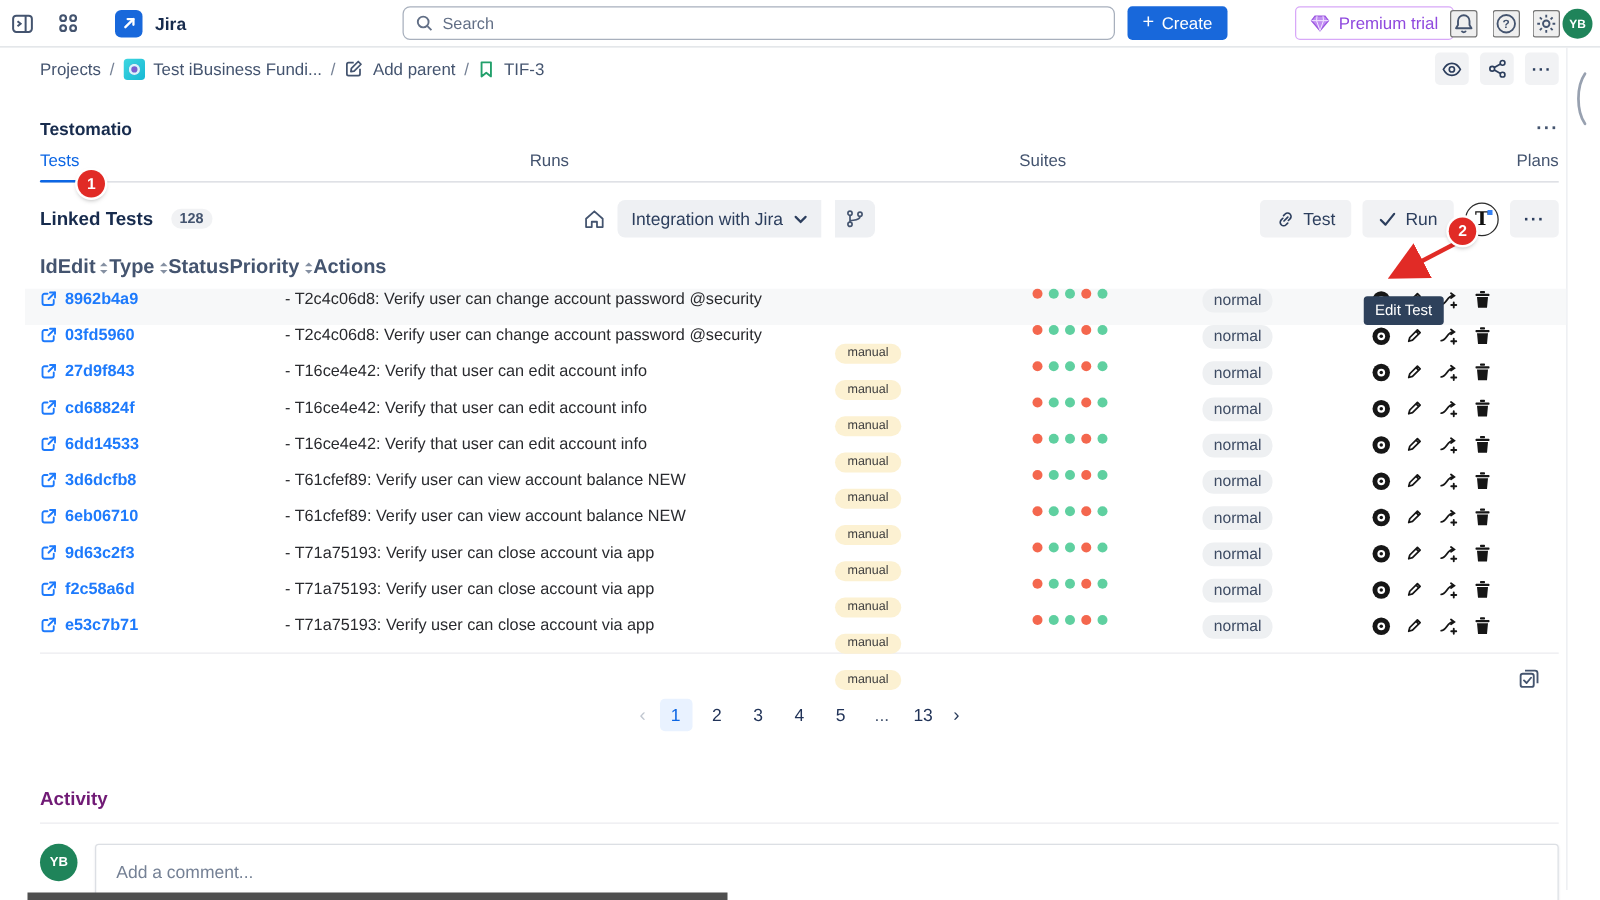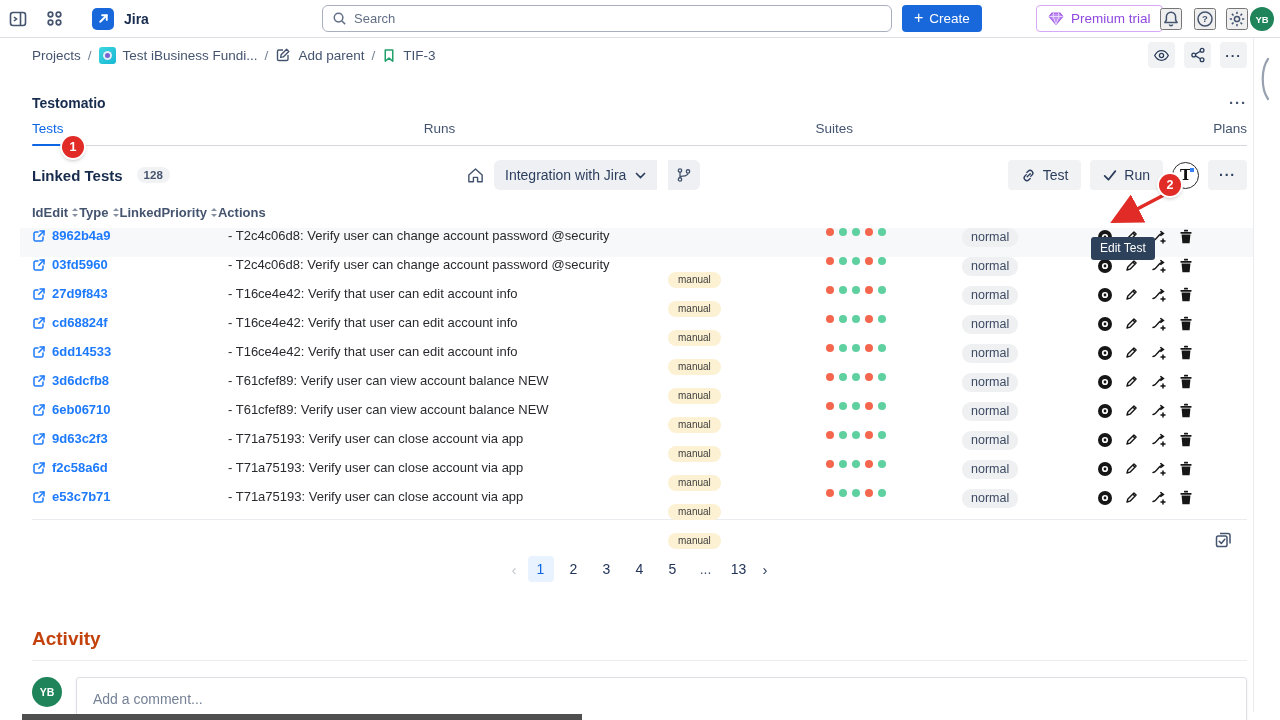--- a/index.html
+++ b/index.html
@@ -54,21 +54,21 @@
   .gray-pill span { font-size:14px; font-weight:500; color:#2c3e5d; }
   .gray-sq { height:30px; width:32px; background:#eef0f3; border-radius:0 6px 6px 0; margin-left:2px; display:flex; align-items:center; justify-content:center; border:none; cursor:pointer; }
   .right-group { margin-left:auto; display:flex; align-items:center; gap:9px; }
   .btn { height:30px; background:#f1f2f4; border:none; border-radius:4px; color:#2c3e5d; font-size:14px; font-weight:500; display:inline-flex; align-items:center; gap:7px; padding:0 13px; cursor:pointer; font-family:inherit; }
   .btn-more { padding:0 11px; font-weight:700; letter-spacing:1px; }
   .t-logo { width:27px; height:27px; border-radius:50%; border:1.6px solid #2b2b2b; background:#fff; display:flex; align-items:center; justify-content:center; font-family:"DejaVu Serif","Liberation Serif",serif; font-weight:700; font-size:15px; color:#111; position:relative; cursor:pointer; }
   .t-logo::after { content:""; position:absolute; right:4px; top:5px; width:4px; height:4px; background:#3581f5; }
 
   
   .ttable { margin-top:10px; }
-  .thead { display:flex; align-items:flex-end; font-size:13px; font-weight:700; color:#44546f; padding:4px 0 8px; }
+  .thead { display:flex; align-items:flex-end; font-size:16px; font-weight:700; color:#44546f; padding:4px 0 8px; }
   .trow { display:flex; align-items:flex-start; height:29px; font-size:13px; }
   .trow.highlight { background:#f7f8f9; margin-left:-12px; padding-left:12px; margin-right:-6px; }
   .tbody { border-bottom:1px solid #ebecf0; padding-bottom:1px; }
   .c-id { width:196px; display:flex; align-items:center; gap:6px; }
   .trow.highlight .c-id { width:196px; }
   .c-title { width:440px; color:#292a2e; }
   .c-type { width:158px; }
   .c-status { width:136px; display:flex; }
   .c-priority { width:134px; }
   .c-actions { flex:1; display:flex; align-items:center; gap:10px; }
@@ -88,21 +88,21 @@
 
   .pagination { display:flex; justify-content:center; align-items:center; gap:7px; margin-top:7px; }
   .pg { min-width:26px; height:26px; line-height:26px; text-align:center; font-size:14px; color:#213358; border-radius:4px; background:none; border:none; cursor:pointer; font-family:inherit; }
   .pg.active { background:#e9f2ff; color:#0c66e4; font-weight:500; }
   .pg.ellipsis { color:#44546f; cursor:default; }
   .pg-nav { font-size:15px; background:none; border:none; cursor:pointer; padding:0 4px; font-family:inherit; }
   .pg-prev { color:#c1c7d0; } .pg-next { color:#2c3e5d; }
 
   
   .activity { margin-top:46px; }
-  .activity-title { font-size:19px; font-weight:700; color:#c2410c; }
+  .activity-title { font-size:15px; font-weight:700; color:#701a75; }
   .activity-hr { border:none; border-top:1px solid #ebecf0; margin-top:10px; }
   .comment-row { display:flex; gap:14px; margin-top:16px; }
   .avatar-lg { width:30px; height:30px; border-radius:50%; background:#1f845a; color:#fff; font-size:10.5px; font-weight:700; display:flex; align-items:center; justify-content:center; flex:none; cursor:pointer; }
   .comment-box { flex:1; border:1px solid #dcdfe4; border-radius:3px; box-shadow:0 1px 2px rgba(9,30,66,.10); padding:13px 16px 14px; height:76px; overflow:hidden; cursor:text; }
   .comment-ph { font-size:14px; color:#758195; }
   .quick { display:flex; gap:9px; margin-top:13px; }
   .qbtn { border:1px solid #dcdfe4; background:#fff; border-radius:3px; padding:5px 11px; font-size:13px; color:#172b4d; cursor:pointer; font-family:inherit; }
 
   
   .ann { position:absolute; width:22px; height:22px; border-radius:50%; background:#e12b26; color:#fff; font-size:12.5px; font-weight:700; display:flex; align-items:center; justify-content:center; box-shadow:0 0 0 2px #fff, 0 2px 4px rgba(0,0,0,.35); z-index:50; }
@@ -315,21 +315,21 @@
             <span>Edit</span>
             <span class="sort show"></span>
           </div>
 
           <div class="hcell">
             <span>Type</span>
             <span class="sort show"></span>
           </div>
 
           <div class="hcell">
-            <span>Linked</span>
+            <span>Status</span>
 
           </div>
 
           <div class="hcell">
             <span>Priority</span>
             <span class="sort show"></span>
           </div>
 
           <div class="hcell">
             <span>Actions</span>

